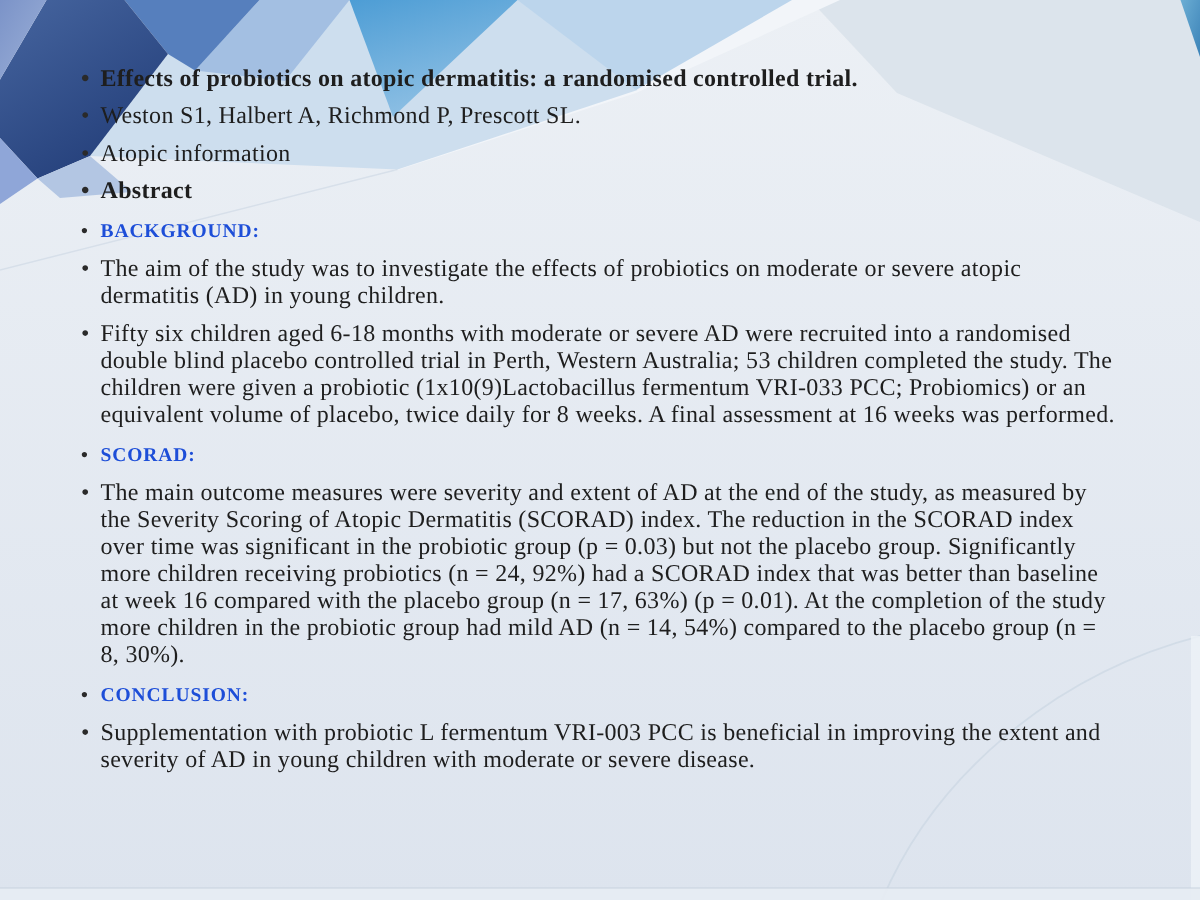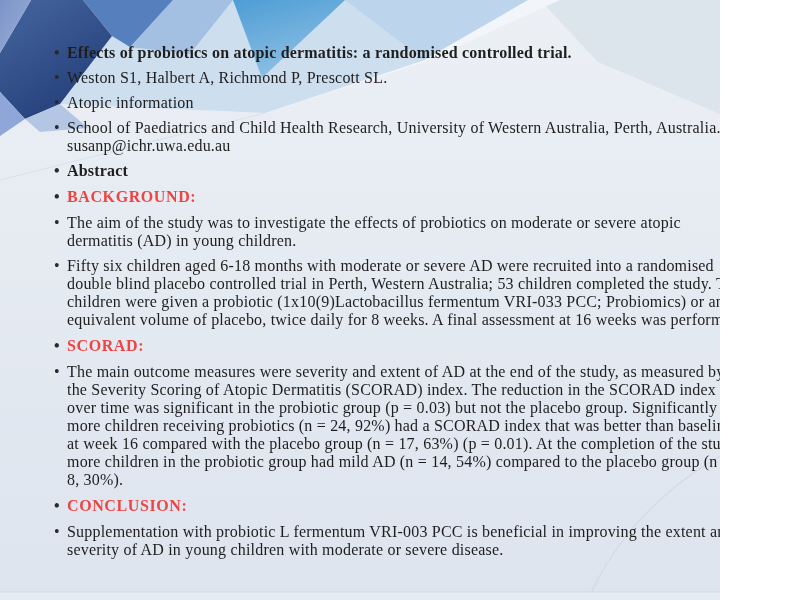--- a/index.html
+++ b/index.html
@@ -1,18 +1,18 @@
 <!DOCTYPE html>
 <html><head>
 <meta charset="utf-8">
 <style>
   html, body { margin: 0; padding: 0; background: #ffffff; }
   .slide {
     position: relative;
-    width: 720px;
+    width: 800px;
     height: 600px;
     overflow: hidden;
     font-family: "Liberation Serif", serif;
   }
   .bg {
     position: absolute;
     top: 0; left: 0;
     width: 800px; height: 600px;
   }
   .content {
@@ -34,24 +34,24 @@
   .bullet::before {
     content: "\2022";
     position: absolute;
     left: 0;
     top: 0;
     color: #2a2a2a;
   }
   .bullet.bold { font-weight: bold; }
   .bullet.heading {
     font-weight: bold;
-    font-size: 16px;
+    font-size: 13px;
     line-height: 20px;
     letter-spacing: 0.6px;
-    color: #ef4444;
+    color: #1d4ed8;
   }
 </style>
 </head>
 <body>
 
 <div class="slide">
 
   <svg class="bg" viewBox="0 0 800 600" xmlns="http://www.w3.org/2000/svg" aria-hidden="true">
     <defs>
       <linearGradient id="gBase" x1="0" y1="0" x2="0" y2="1">
@@ -94,21 +94,20 @@
     <path d="M800,424 C700,450 622,520 588,600" stroke="#c9d6e2" stroke-width="1.2" fill="none" opacity="0.65"></path>
     <rect x="794" y="424" width="6" height="176" fill="#eef2f7" opacity="0.8"></rect>
     <rect x="0" y="592" width="800" height="8" fill="#e7ecf3" opacity="0.9"></rect>
     <line x1="0" y1="592" x2="800" y2="592" stroke="#c6d1de" stroke-width="1" opacity="0.6"></line>
   </svg>
 
   <div class="content">
     <div class="bullet bold">Effects of probiotics on atopic dermatitis: a randomised controlled trial.</div>
     <div class="bullet">Weston S1, Halbert A, Richmond P, Prescott SL.</div>
     <div class="bullet">Atopic information</div>
-    <div class="bullet">School of Paediatrics and Child Health Research, University of Western Australia, Perth, Australia. susanp@ichr.uwa.edu.au</div>
     <div class="bullet bold">Abstract</div>
     <div class="bullet heading">BACKGROUND:</div>
     <div class="bullet">The aim of the study was to investigate the effects of probiotics on moderate or severe atopic dermatitis (AD) in young children.</div>
     <div class="bullet">Fifty six children aged 6-18 months with moderate or severe AD were recruited into a randomised double blind placebo controlled trial in Perth, Western Australia; 53 children completed the study. The children were given a probiotic (1x10(9)Lactobacillus fermentum VRI-033 PCC; Probiomics) or an equivalent volume of placebo, twice daily for 8 weeks. A final assessment at 16 weeks was performed.</div>
     <div class="bullet heading">SCORAD:</div>
     <div class="bullet">The main outcome measures were severity and extent of AD at the end of the study, as measured by the Severity Scoring of Atopic Dermatitis (SCORAD) index. The reduction in the SCORAD index over time was significant in the probiotic group (p = 0.03) but not the placebo group. Significantly more children receiving probiotics (n = 24, 92%) had a SCORAD index that was better than baseline at week 16 compared with the placebo group (n = 17, 63%) (p = 0.01). At the completion of the study more children in the probiotic group had mild AD (n = 14, 54%) compared to the placebo group (n = 8, 30%).</div>
     <div class="bullet heading">CONCLUSION:</div>
     <div class="bullet">Supplementation with probiotic L fermentum VRI-003 PCC is beneficial in improving the extent and severity of AD in young children with moderate or severe disease.</div>
   </div>
 

